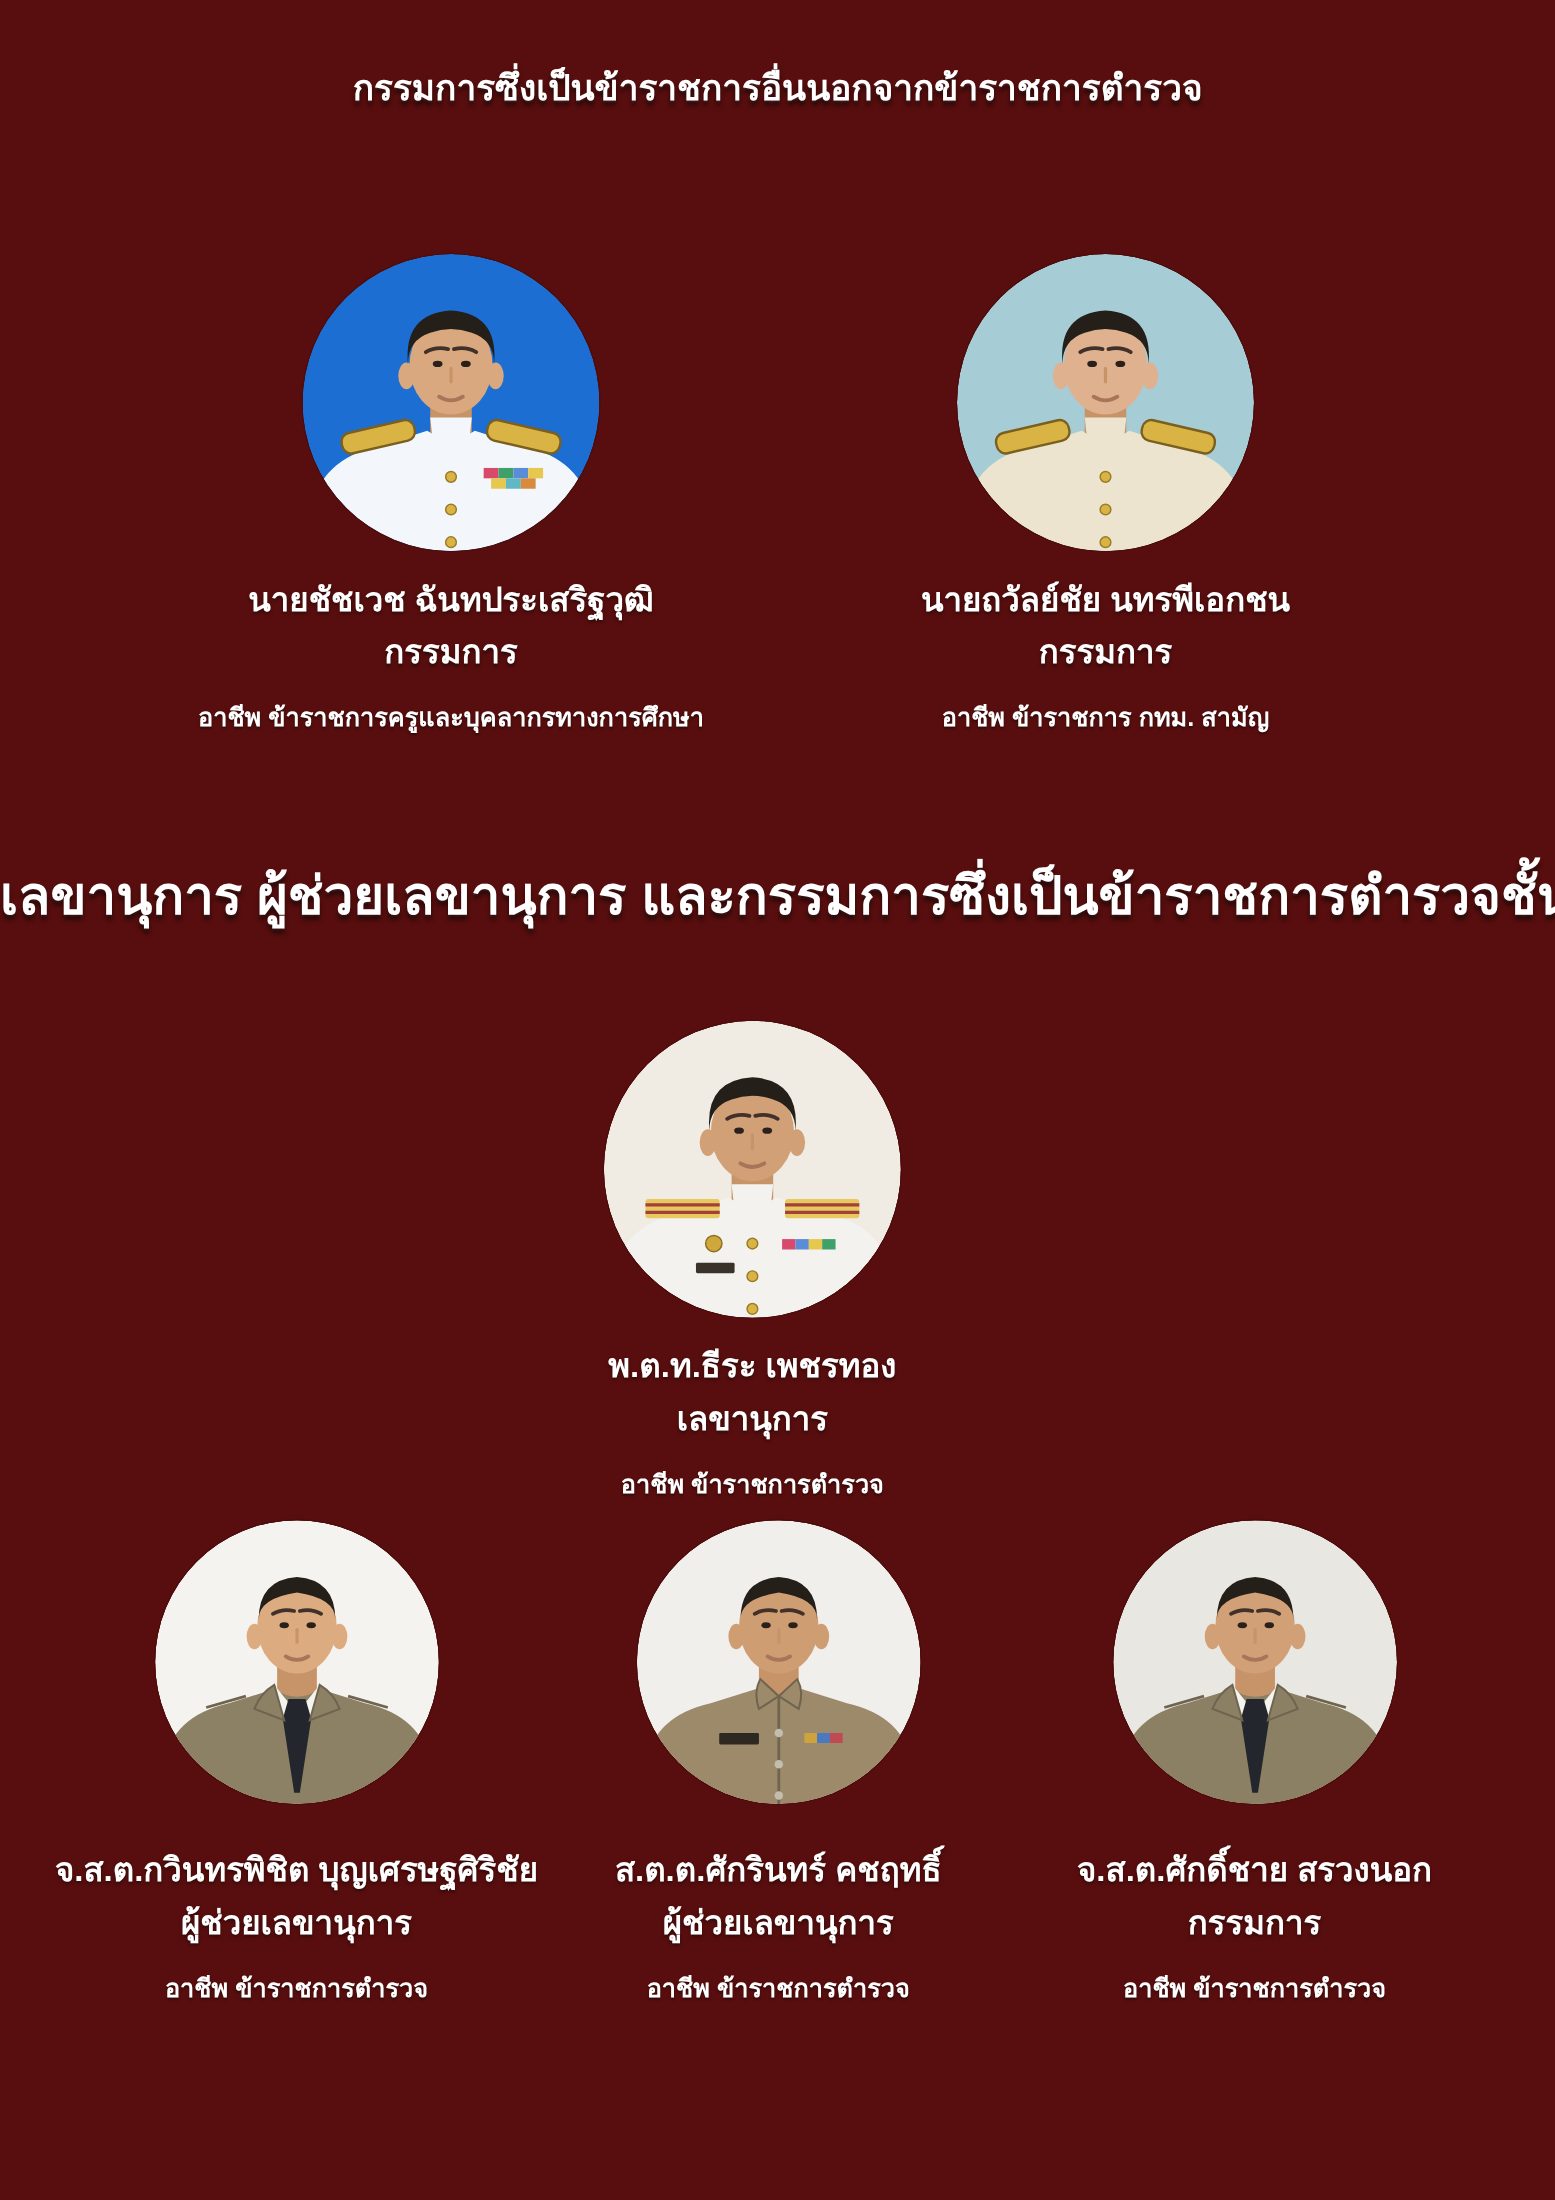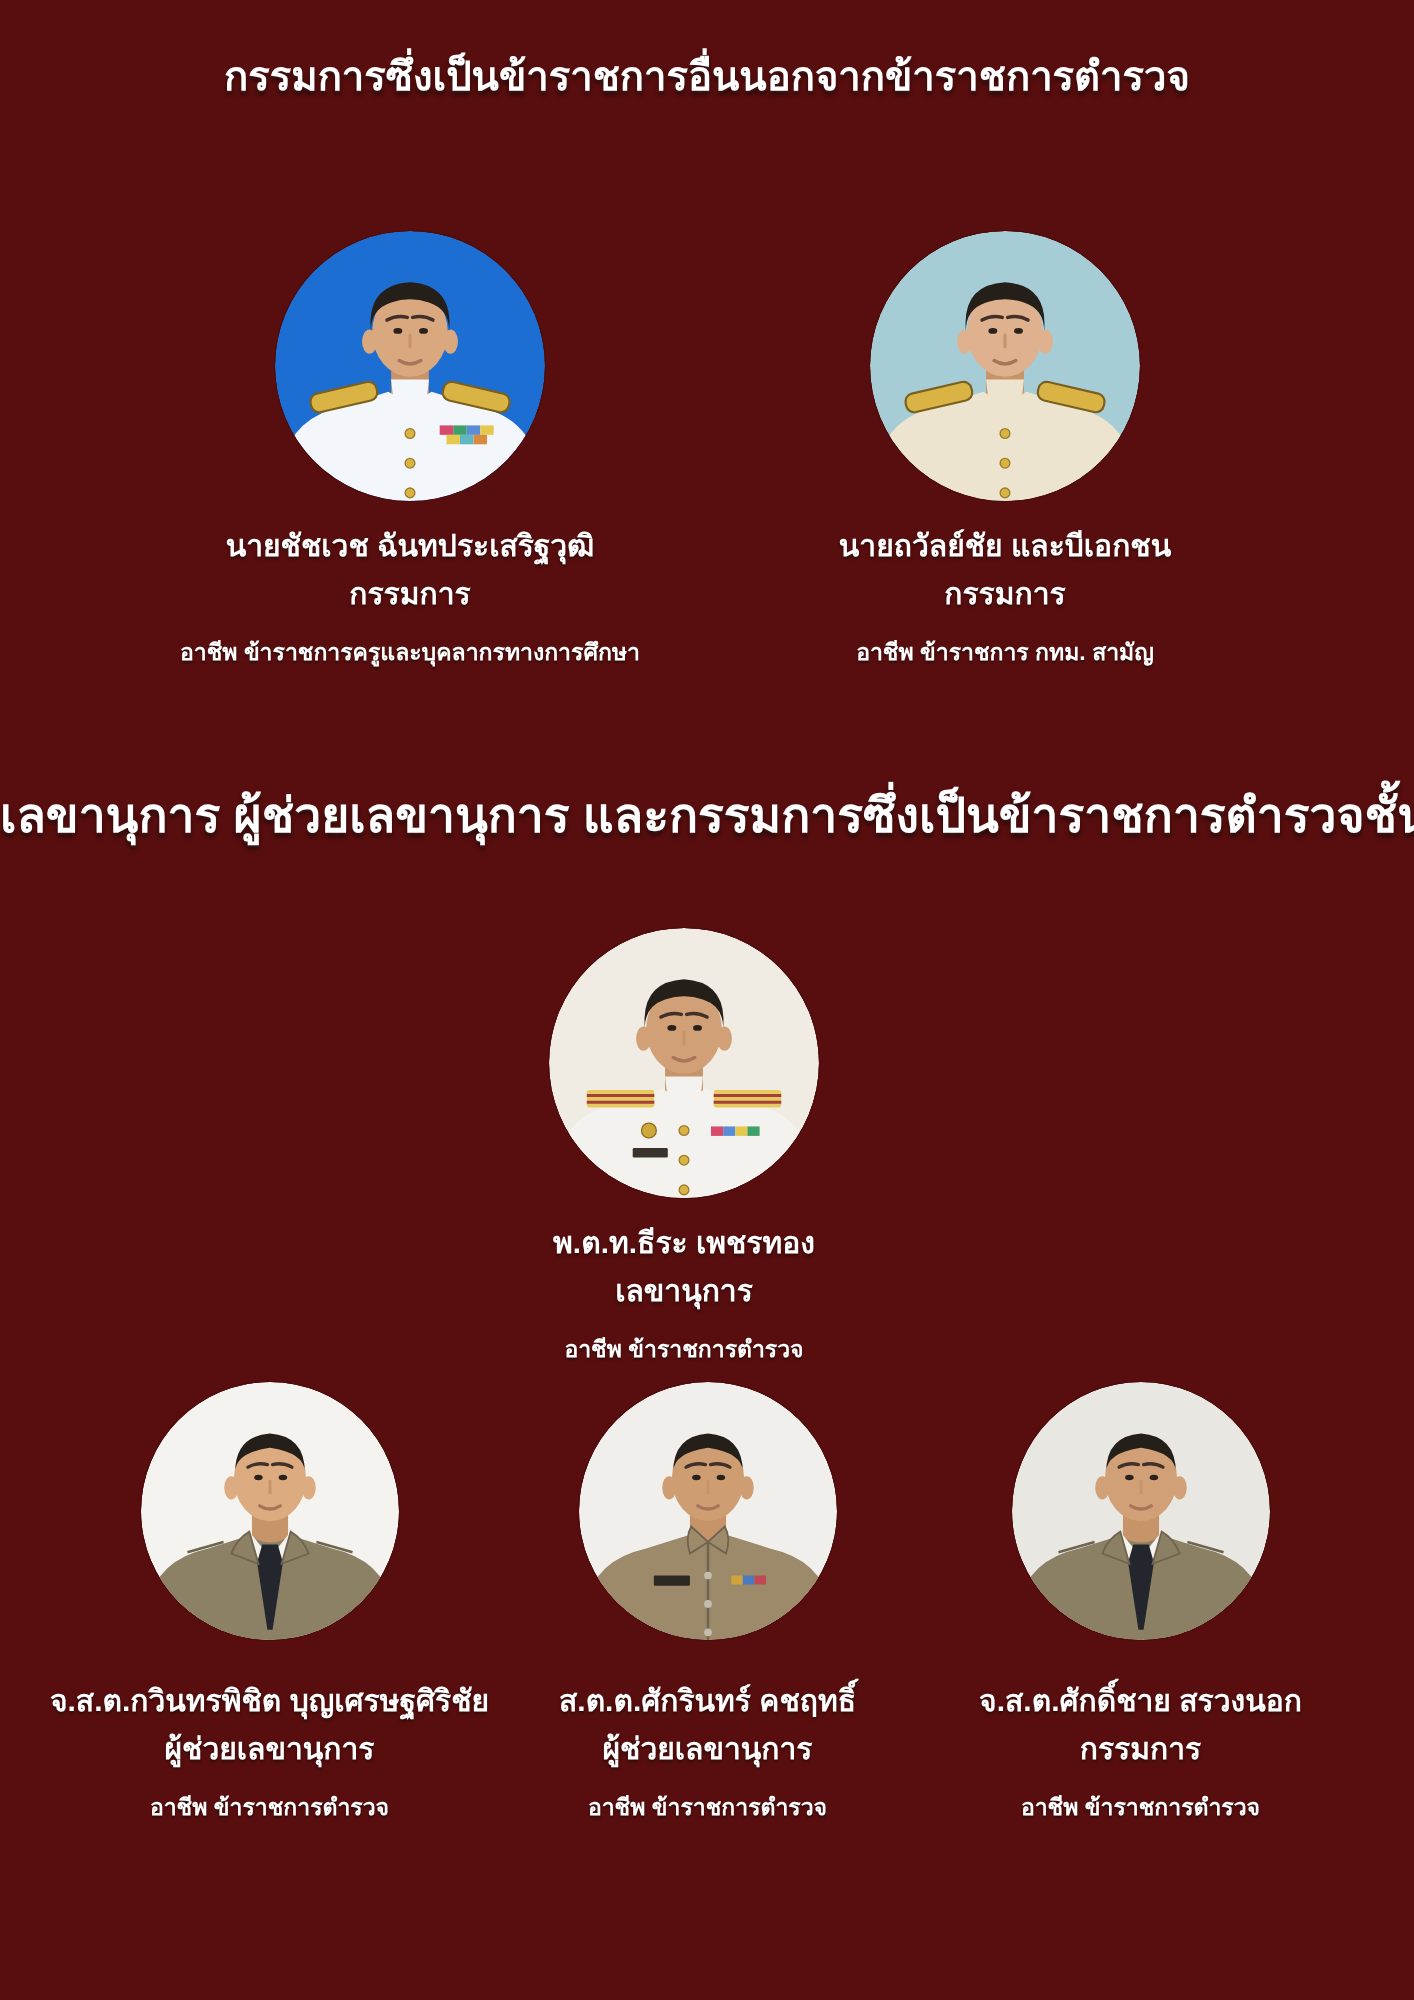--- a/index.html
+++ b/index.html
@@ -19,21 +19,21 @@
     position:absolute;
     left:0;
     width:100%;
     margin:0;
     text-align:center;
     font-weight:bold;
     white-space:nowrap;
     line-height:1.4;
     text-shadow:0 4px 4px rgba(32,8,8,0.85), 0 2px 0 rgba(120,70,70,0.35);
   }
-  .title-1{top:48px;font-size:40px;}
+  .title-1{top:58px;font-size:32px;}
   .title-2{top:782px;font-size:48px;}
 
   .member-card{
     position:absolute;
     text-align:center;
   }
   .avatar{
     border-radius:50%;
     overflow:hidden;
     margin:0 auto;
@@ -160,21 +160,21 @@
     <path d="M71,74 Q68,40 100,38 Q132,40 129,74 Q129,58 114,53 Q100,48 86,53 Q71,58 71,74 Z" fill="#251f1a"></path>
     <path d="M83,66 q7,-4 15,-2" stroke="#41312a" stroke-width="2.6" fill="none" stroke-linecap="round"></path>
     <path d="M102,64 q8,-2 15,2" stroke="#41312a" stroke-width="2.6" fill="none" stroke-linecap="round"></path>
     <ellipse cx="91" cy="74" rx="3.3" ry="2.1" fill="#2a211c"></ellipse>
     <ellipse cx="110" cy="74" rx="3.3" ry="2.1" fill="#2a211c"></ellipse>
     <path d="M100,77 v9" stroke="#c69468" stroke-width="2.2" fill="none" stroke-linecap="round"></path>
     <path d="M92,96 q8,5 16,0" stroke="#a9755a" stroke-width="2.6" fill="none" stroke-linecap="round"></path>
   </g>
 </svg>
       </div>
-    <div class="member-name">นายถวัลย์ชัย และบีเอกชน</div>
+    <div class="member-name">นายถวัลย์ชัย นทรพีเอกชน</div>
     <div class="member-role">กรรมการ</div>
     <div class="member-occupation">อาชีพ ข้าราชการ กทม. สามัญ</div>
   </div>
 
   <h1 class="section-title title-2">เลขานุการ ผู้ช่วยเลขานุการ และกรรมการซึ่งเป็นข้าราชการตำรวจชั้นประทวน</h1>
 
   <div class="member-card row-a" id="card-2-1">
     <div class="avatar size-lg">
         <svg viewBox="0 0 200 200" xmlns="http://www.w3.org/2000/svg">
   <defs>

